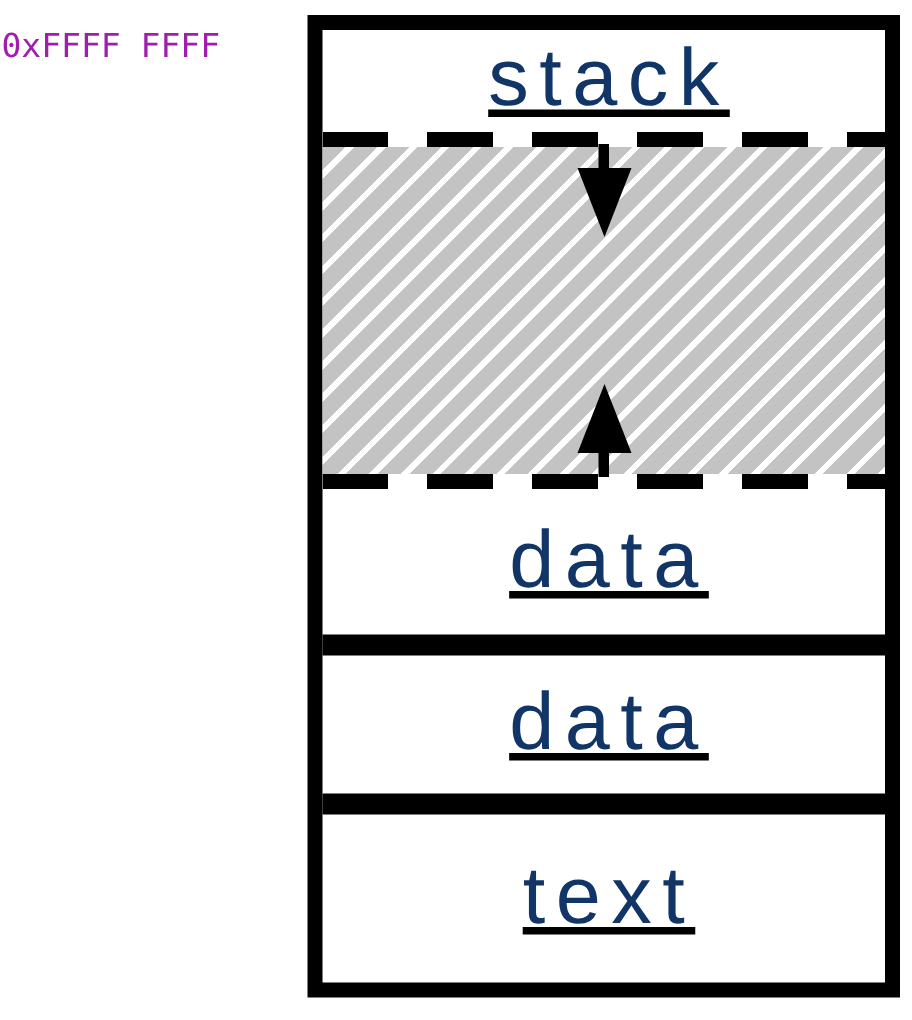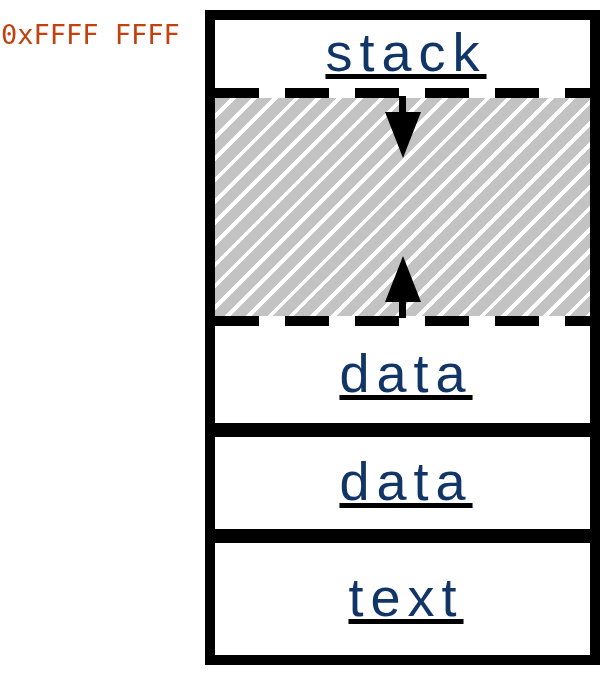--- a/index.html
+++ b/index.html
@@ -15,22 +15,22 @@
     width: 608px;
     height: 680px;
     background: var(--bg);
     overflow: hidden;
     font-family: "Liberation Sans", sans-serif;
   }
   .addr {
     position: absolute;
     left: 1px;
     font-family: "DejaVu Sans Mono", monospace;
-    font-size: 27px;
-    color: #c2410c;
+    font-size: 22px;
+    color: #a21caf;
     white-space: pre;
     letter-spacing: 0px;
   }
   .addr-top { top: 19px; }
   .addr-bottom { top: 631px; }
   .membox {
     position: absolute;
     left: 205px;
     top: 10px;
     width: 395px;

